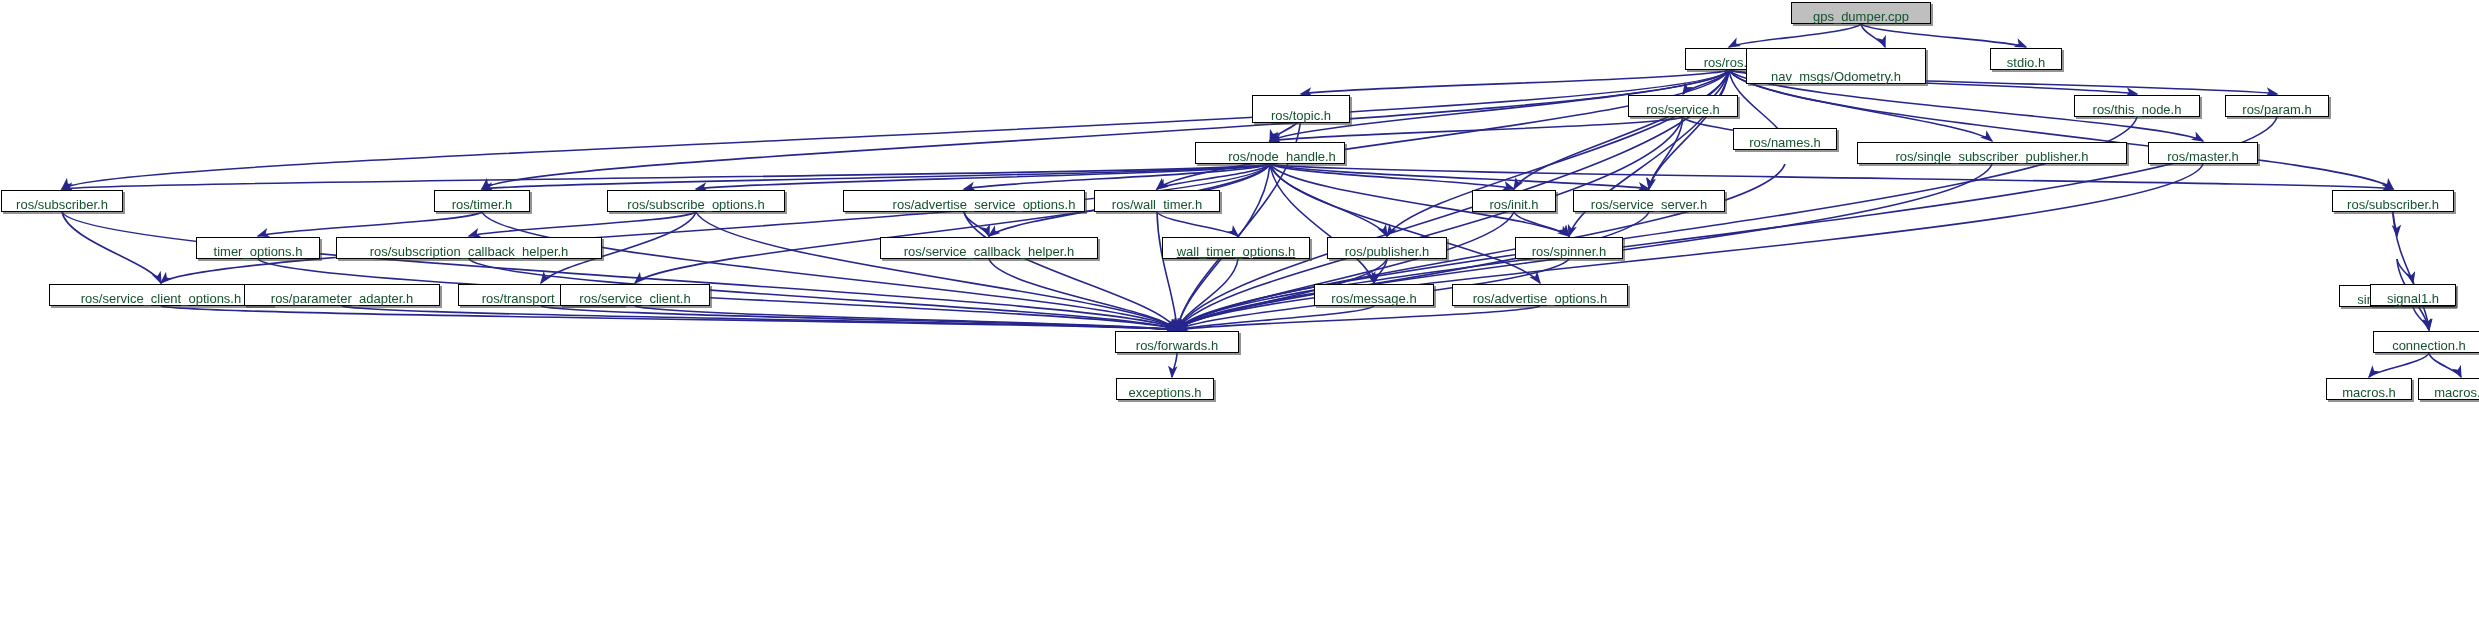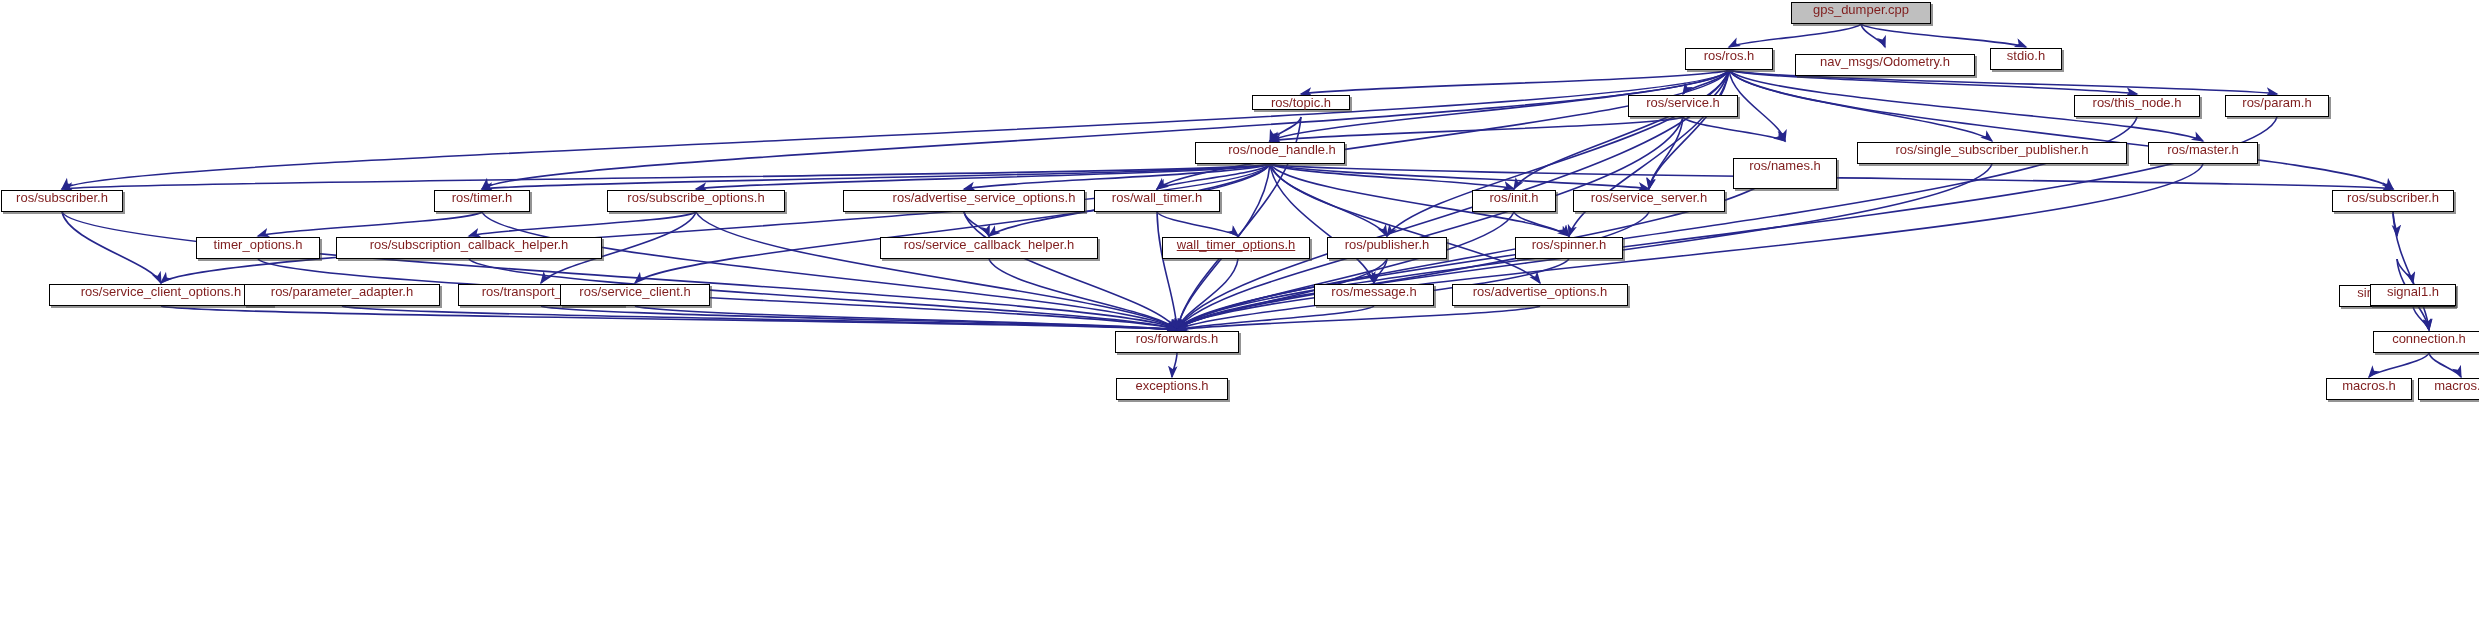--- a/index.html
+++ b/index.html
@@ -1,21 +1,21 @@
 <!DOCTYPE html>
 <html><head>
 <meta charset="utf-8">
 <style>
   html,body{margin:0;padding:0;background:#ffffff;}
   body{font-family:"Liberation Sans",sans-serif;}
   #graph-root{position:relative;width:2479px;height:635px;background:#fff;overflow:hidden;}
   #edge-layer{position:absolute;left:0;top:0;width:2479px;height:635px;}
   .node{position:absolute;box-sizing:border-box;border:1px solid #000;background:#fff;
-        display:flex;align-items:flex-start;justify-content:center;
-        font-family:"Liberation Sans",sans-serif;color:#7f1d1d;white-space:nowrap;
+        display:flex;align-items:flex-end;justify-content:center;
+        font-family:"Liberation Sans",sans-serif;color:#14532d;white-space:nowrap;
         box-shadow:2px 2px 0 0 rgba(60,60,60,0.55);}
   .node.root{background:#bfbfbf;border:1px solid #000;}
   .node-label{pointer-events:none;line-height:1;}
 </style>
 </head>
 <body>
 
 <div id="graph-root">
   <svg id="edge-layer" viewBox="0 0 2479 635" preserveAspectRatio="none" aria-hidden="true">
       <defs>
@@ -106,42 +106,42 @@
       <path d="M2429,353 C2425.22,363.08 2374.94,369.8 2369,377" fill="none" stroke="#26268c" stroke-width="1.6" marker-end="url(#arrowhead)"></path>
       <path d="M2429,353 C2431.016,363.08 2457.832,369.8 2461,377" fill="none" stroke="#26268c" stroke-width="1.6" marker-end="url(#arrowhead)"></path>
     </svg>
   <div id="node-layer">
       <div class="node root" style="left: 1791px; top: 2px; width: 140px; height: 22px; font-size: 13px;">
         <span class="node-label">gps_dumper.cpp</span>
       </div>
       <div class="node" style="left: 1685px; top: 48px; width: 88px; height: 22px; font-size: 13px;">
         <span class="node-label">ros/ros.h</span>
       </div>
-      <div class="node" style="left: 1795px; top: 48px; width: 180px; height: 22px; font-size: 13px; margin-top: 6px;">
+      <div class="node" style="left: 1746px; top: 48px; width: 180px; height: 36px; font-size: 13px;">
         <span class="node-label">nav_msgs/Odometry.h</span>
       </div>
       <div class="node" style="left: 1990px; top: 48px; width: 72px; height: 22px; font-size: 13px;">
         <span class="node-label">stdio.h</span>
       </div>
-      <div class="node" style="left: 1252px; top: 95px; width: 98px; height: 15px; font-size: 13px;">
+      <div class="node" style="left: 1252px; top: 95px; width: 98px; height: 28px; font-size: 13px;">
         <span class="node-label">ros/topic.h</span>
       </div>
       <div class="node" style="left: 1628px; top: 95px; width: 110px; height: 22px; font-size: 13px;">
         <span class="node-label">ros/service.h</span>
       </div>
       <div class="node" style="left: 2074px; top: 95px; width: 126px; height: 22px; font-size: 13px;">
         <span class="node-label">ros/this_node.h</span>
       </div>
       <div class="node" style="left: 2225px; top: 95px; width: 104px; height: 22px; font-size: 13px;">
         <span class="node-label">ros/param.h</span>
       </div>
       <div class="node" style="left: 1195px; top: 142px; width: 150px; height: 22px; font-size: 13px; padding-left: 24px;">
         <span class="node-label">ros/node_handle.h</span>
       </div>
-      <div class="node" style="left: 1733px; top: 158px; width: 104px; height: 31px; font-size: 13px;">
+      <div class="node" style="left: 1733px; top: 128px; width: 104px; height: 22px; font-size: 13px;">
         <span class="node-label">ros/names.h</span>
       </div>
       <div class="node" style="left: 1857px; top: 142px; width: 270px; height: 22px; font-size: 13px;">
         <span class="node-label">ros/single_subscriber_publisher.h</span>
       </div>
       <div class="node" style="left: 2148px; top: 142px; width: 110px; height: 22px; font-size: 13px;">
         <span class="node-label">ros/master.h</span>
       </div>
       <div class="node" style="left: 1px; top: 190px; width: 122px; height: 22px; font-size: 13px;">
         <span class="node-label">ros/subscriber.h</span>
@@ -208,21 +208,21 @@
       </div>
       <div class="node" style="left: 2370px; top: 284px; width: 86px; height: 22px; font-size: 13px;">
         <span class="node-label">signal1.h</span>
       </div>
       <div class="node" style="left: 1115px; top: 331px; width: 124px; height: 22px; font-size: 13px;">
         <span class="node-label">ros/forwards.h</span>
       </div>
       <div class="node" style="left: 2373px; top: 331px; width: 112px; height: 22px; font-size: 13px;">
         <span class="node-label">connection.h</span>
       </div>
-      <div class="node" style="left: 1116px; top: 378px; width: 112px; height: 22px; font-size: 13px;">
+      <div class="node" style="left: 1116px; top: 378px; width: 98px; height: 22px; font-size: 13px;">
         <span class="node-label">exceptions.h</span>
       </div>
       <div class="node" style="left: 2326px; top: 378px; width: 86px; height: 22px; font-size: 13px;">
         <span class="node-label">macros.h</span>
       </div>
       <div class="node" style="left: 2418px; top: 378px; width: 86px; height: 22px; font-size: 13px;">
         <span class="node-label">macros.h</span>
       </div>
     </div>
 </div>

